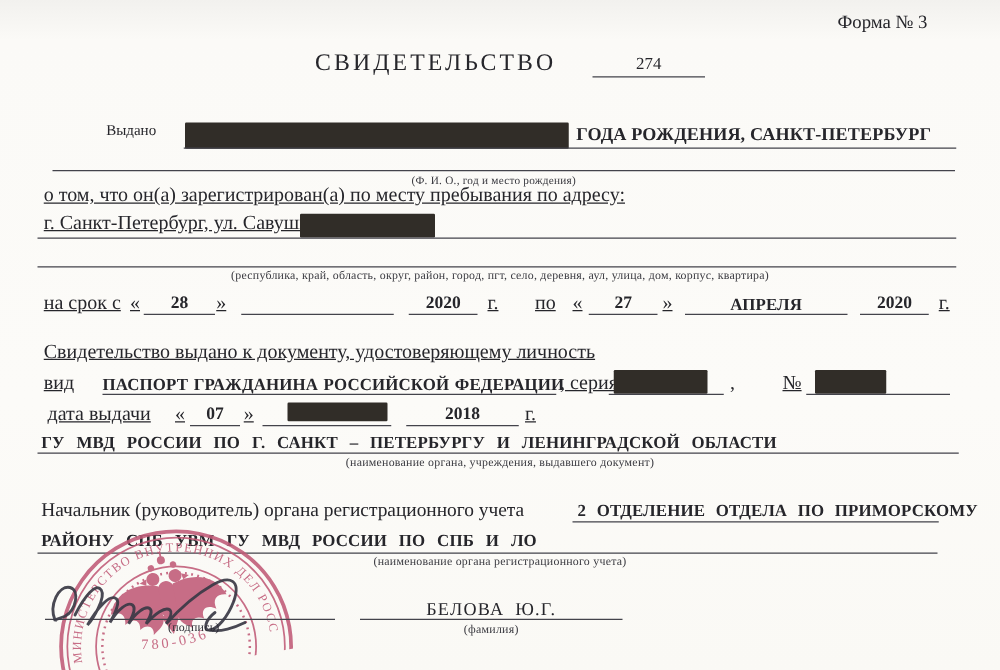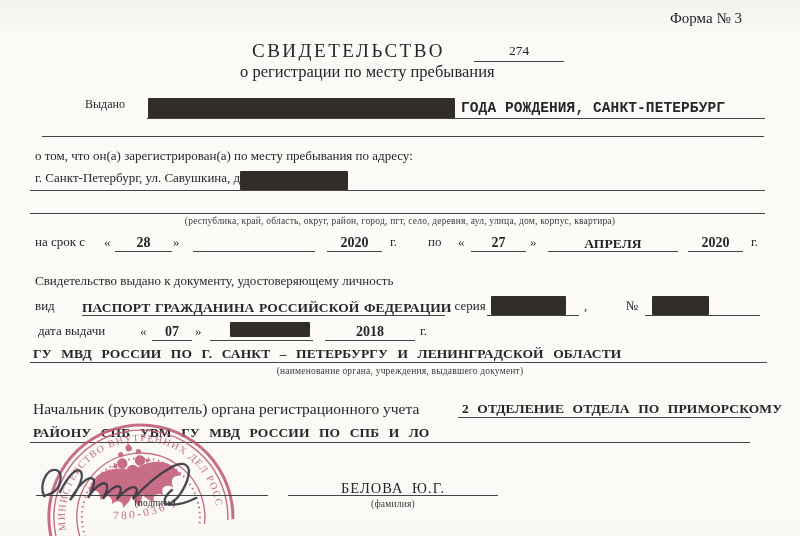--- a/index.html
+++ b/index.html
@@ -4,43 +4,43 @@
 <style>
   html,body{margin:0;padding:0;}
   body{width:800px;height:536px;overflow:hidden;background:#e8e7e4;}
   #page{position:relative;width:800px;height:536px;overflow:hidden;
         background:linear-gradient(180deg,#f2f1ee 0%, #fbfaf7 6%, #fcfbf8 60%, #faf9f5 100%);
         font-family:"Liberation Serif","DejaVu Serif",serif;color:#26262b;}
   .abs{position:absolute;white-space:nowrap;}
   .line{position:absolute;border-bottom:1.6px solid #43434b;height:0;}
   .redact{position:absolute;background:#312d28;border-radius:1px;}
   .cap{position:absolute;font-size:9.5px;color:#3a3a40;text-align:center;letter-spacing:0.2px;white-space:nowrap;}
-  .t15{font-size:13px;}
+  .t15{font-size:16px;text-decoration:underline;}
   .caps{font-weight:bold;font-size:13.5px;letter-spacing:0.1px;word-spacing:4px;}
   .ctr{text-align:center;}
   .bold14{font-weight:bold;font-size:14px;}
   svg{display:block;}
 </style>
 </head>
 <body>
 
 <div id="page">
 
   <div class="abs" style="left:670px;top:10px;font-size:15px;">Форма № 3</div>
 
   <div class="abs" style="left:252px;top:40px;font-size:19px;letter-spacing:2.5px;">СВИДЕТЕЛЬСТВО</div>
   <div class="abs ctr" style="left:474px;top:43px;width:90px;font-size:13.5px;">274</div>
   <div class="line" style="left:474px;width:90px;top:61px;"></div>
-  <div class="abs" style="left:240px;top:62px;font-size:16.5px;">о регистрации по месту пребывания</div>
 
   <div class="abs" style="left:85px;top:97px;font-size:12px;">Выдано</div>
   <div class="redact" style="left:148px;top:98px;width:307px;height:21px;"></div>
-  <div class="abs" style="left:461px;top:100px;font-size:14.5px;font-weight:bold;letter-spacing:0.1px;font-family:Liberation Mono, monospace;">ГОДА РОЖДЕНИЯ, САНКТ-ПЕТЕРБУРГ</div>
+  <div class="abs" style="left:461px;top:100px;font-size:14.5px;font-weight:bold;letter-spacing:0.1px;">ГОДА РОЖДЕНИЯ, САНКТ-ПЕТЕРБУРГ</div>
   <div class="line" style="left:147px;width:618px;top:118px;"></div>
   <div class="line" style="left:42px;width:722px;top:136px;"></div>
+  <div class="cap" style="left:245px;top:139px;width:300px;font-size:9px;">(Ф. И. О., год и место рождения)</div>
 
   <div class="abs t15" style="left:35px;top:148px;">о том, что он(а) зарегистрирован(а) по месту пребывания по адресу:</div>
   <div class="abs t15" style="left:35px;top:170px;">г. Санкт-Петербург, ул. Савушкина, дом</div>
   <div class="redact" style="left:240px;top:171px;width:108px;height:19px;"></div>
   <div class="line" style="left:30px;width:735px;top:190px;"></div>
   <div class="line" style="left:30px;width:735px;top:213px;"></div>
   <div class="cap" style="left:100px;top:216px;width:600px;">(республика, край, область, округ, район, город, пгт, село, деревня, аул, улица, дом, корпус, квартира)</div>
 
   <div class="abs t15" style="left:35px;top:234px;">на срок с</div>
   <div class="abs t15" style="left:104px;top:234px;">«</div>
@@ -87,20 +87,21 @@
 
   <div class="abs caps" style="left:33px;top:346px;word-spacing:6px;">ГУ МВД РОССИИ ПО Г. САНКТ – ПЕТЕРБУРГУ И ЛЕНИНГРАДСКОЙ ОБЛАСТИ</div>
   <div class="line" style="left:30px;width:737px;top:362px;"></div>
   <div class="cap" style="left:150px;top:366px;width:500px;">(наименование органа, учреждения, выдавшего документ)</div>
 
   <div class="abs" style="left:33px;top:400px;font-size:15.5px;">Начальник (руководитель) органа регистрационного учета</div>
   <div class="abs caps" style="left:462px;top:401px;word-spacing:5px;">2 ОТДЕЛЕНИЕ ОТДЕЛА ПО ПРИМОРСКОМУ</div>
   <div class="line" style="left:458px;width:293px;top:417px;"></div>
   <div class="abs caps" style="left:33px;top:425px;word-spacing:6px;">РАЙОНУ СПБ УВМ ГУ МВД РОССИИ ПО СПБ И ЛО</div>
   <div class="line" style="left:30px;width:720px;top:442px;"></div>
+  <div class="cap" style="left:150px;top:445px;width:500px;">(наименование органа регистрационного учета)</div>
 
   <div class="abs" style="left:38px;top:424px;z-index:1;transform:rotate(-10deg);transform-origin:95px 60px;opacity:0.88;">
     <svg width="195" height="112" viewBox="0 0 195 112">
       <defs>
         <path id="ringPath" d="M 21,94 A 76,76 0 1 1 173,94"></path>
         <path id="codePath" d="M 57,88 Q 97,100 137,88"></path>
       </defs>
       <g fill="none" stroke="#c05a77">
         <circle cx="97" cy="94" r="92" stroke-width="3"></circle>
         <circle cx="97" cy="94" r="87" stroke-width="1.4"></circle>

